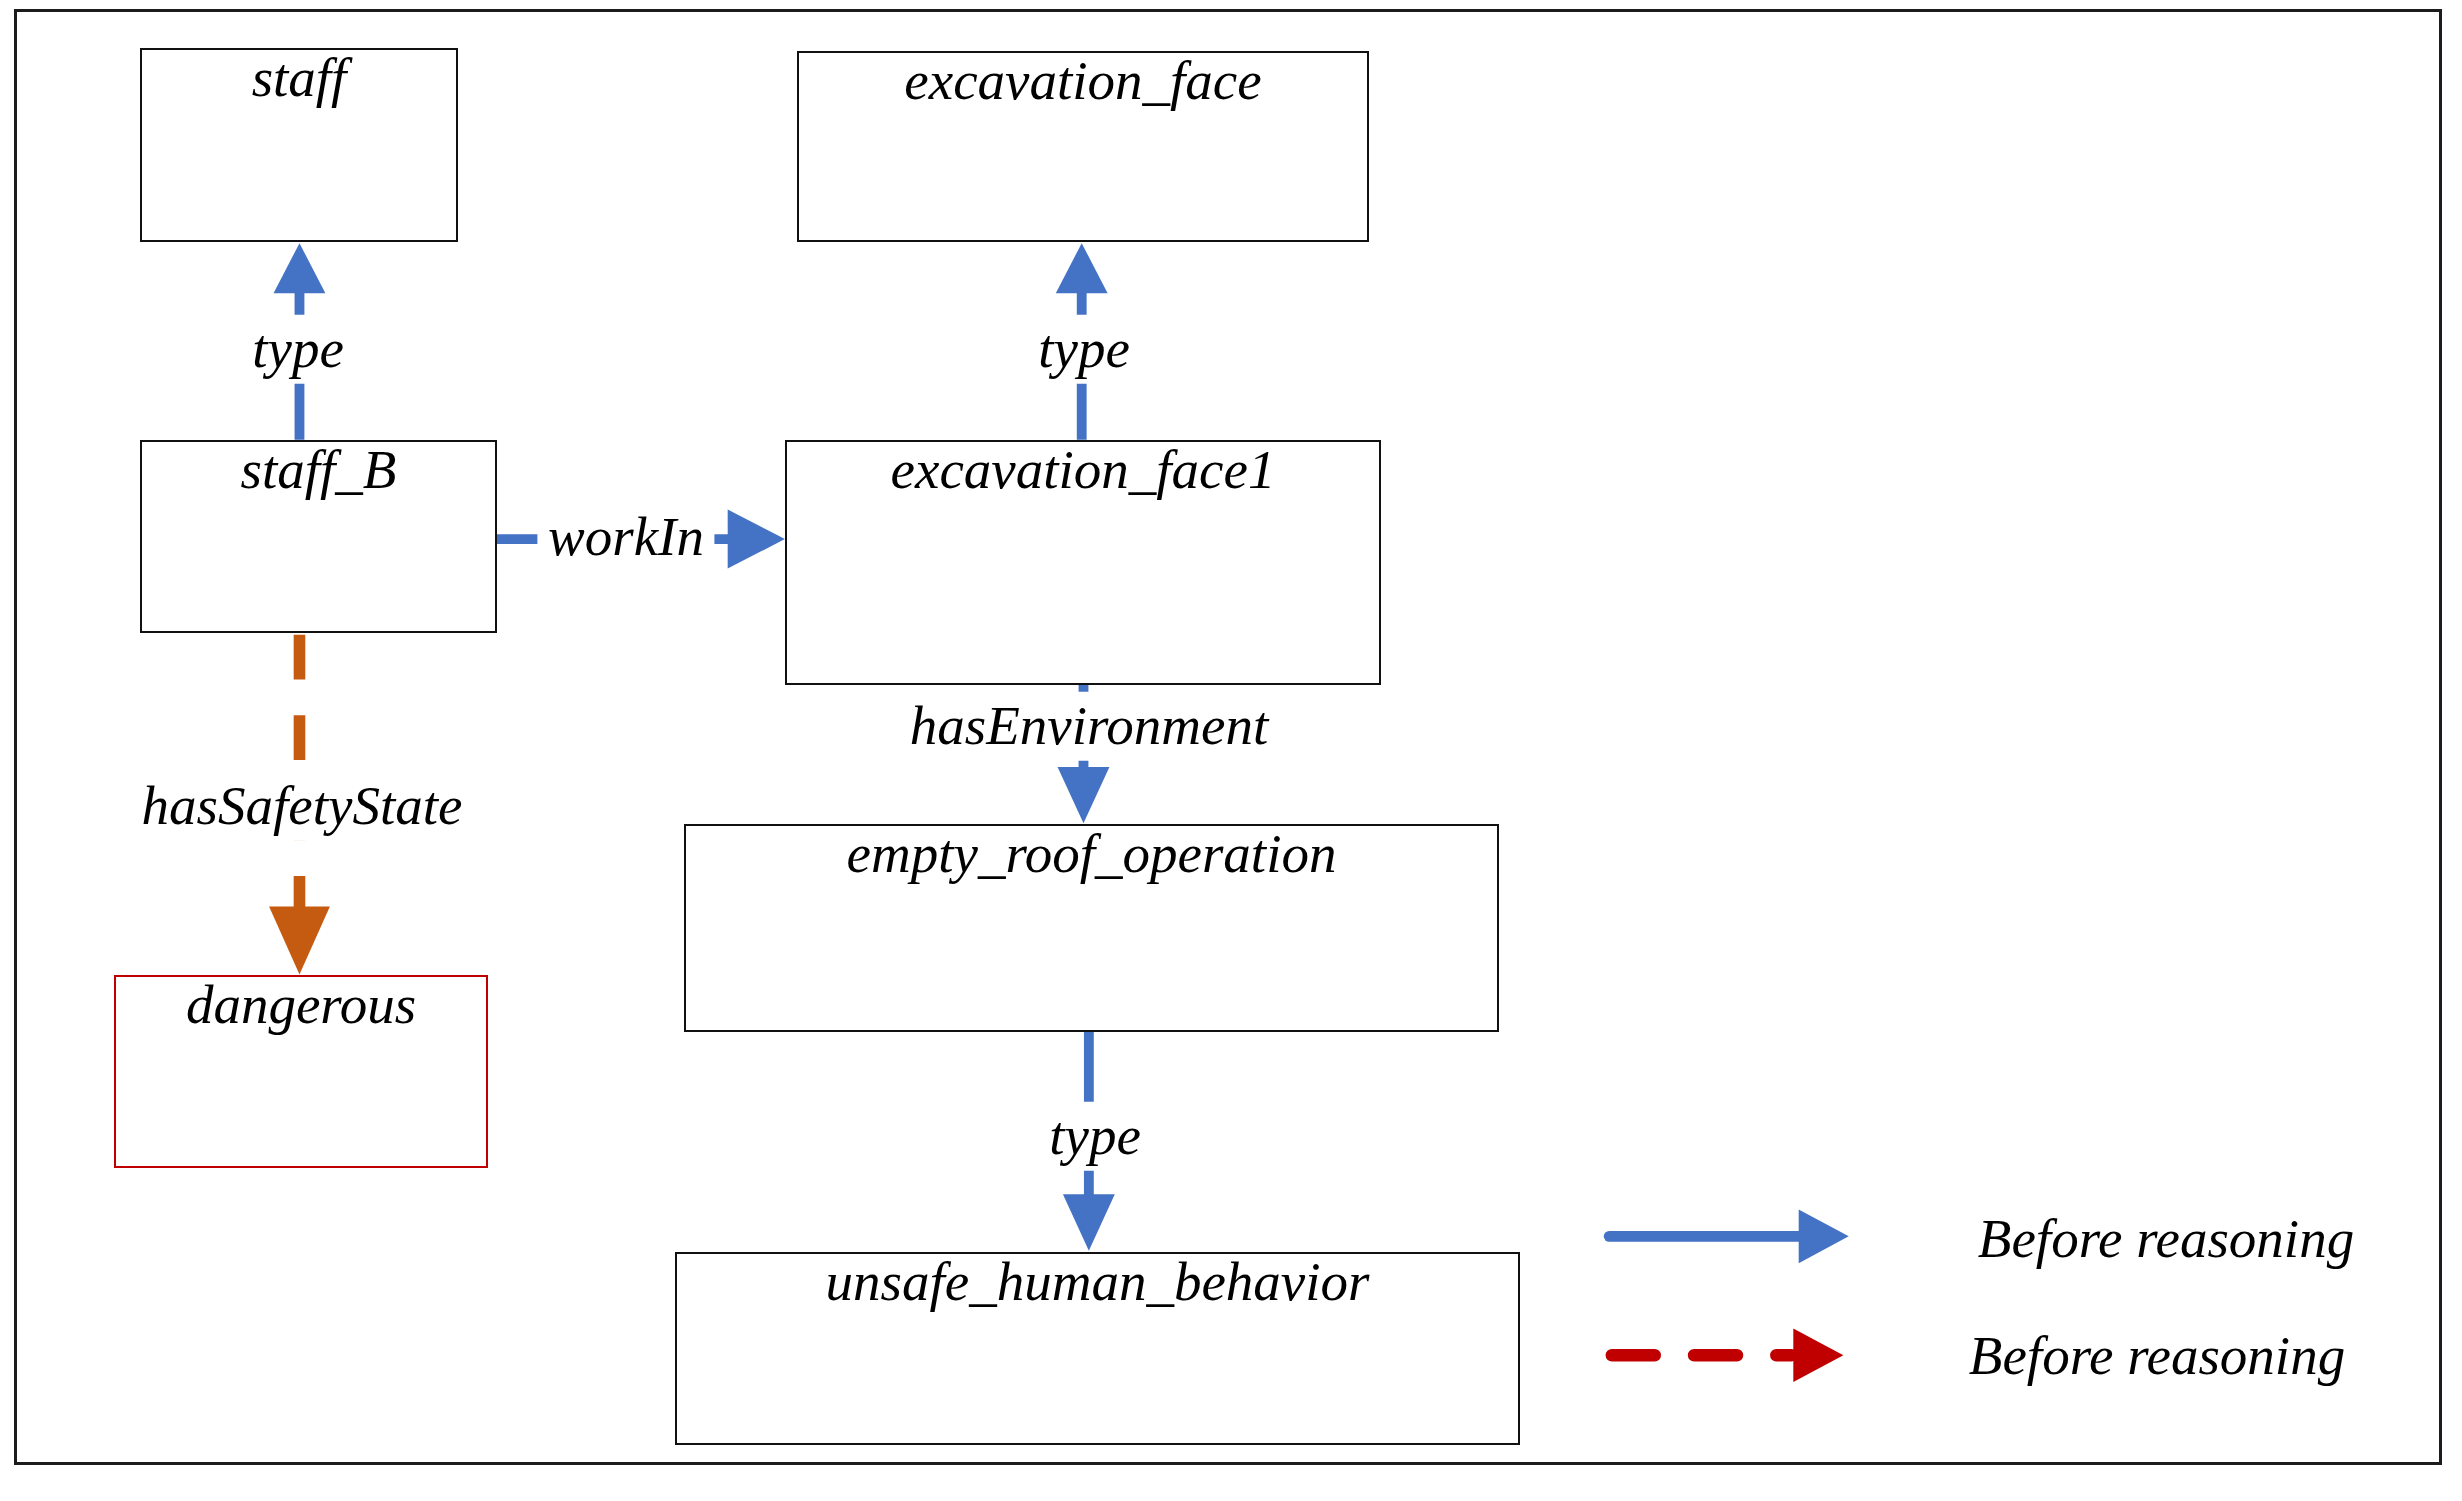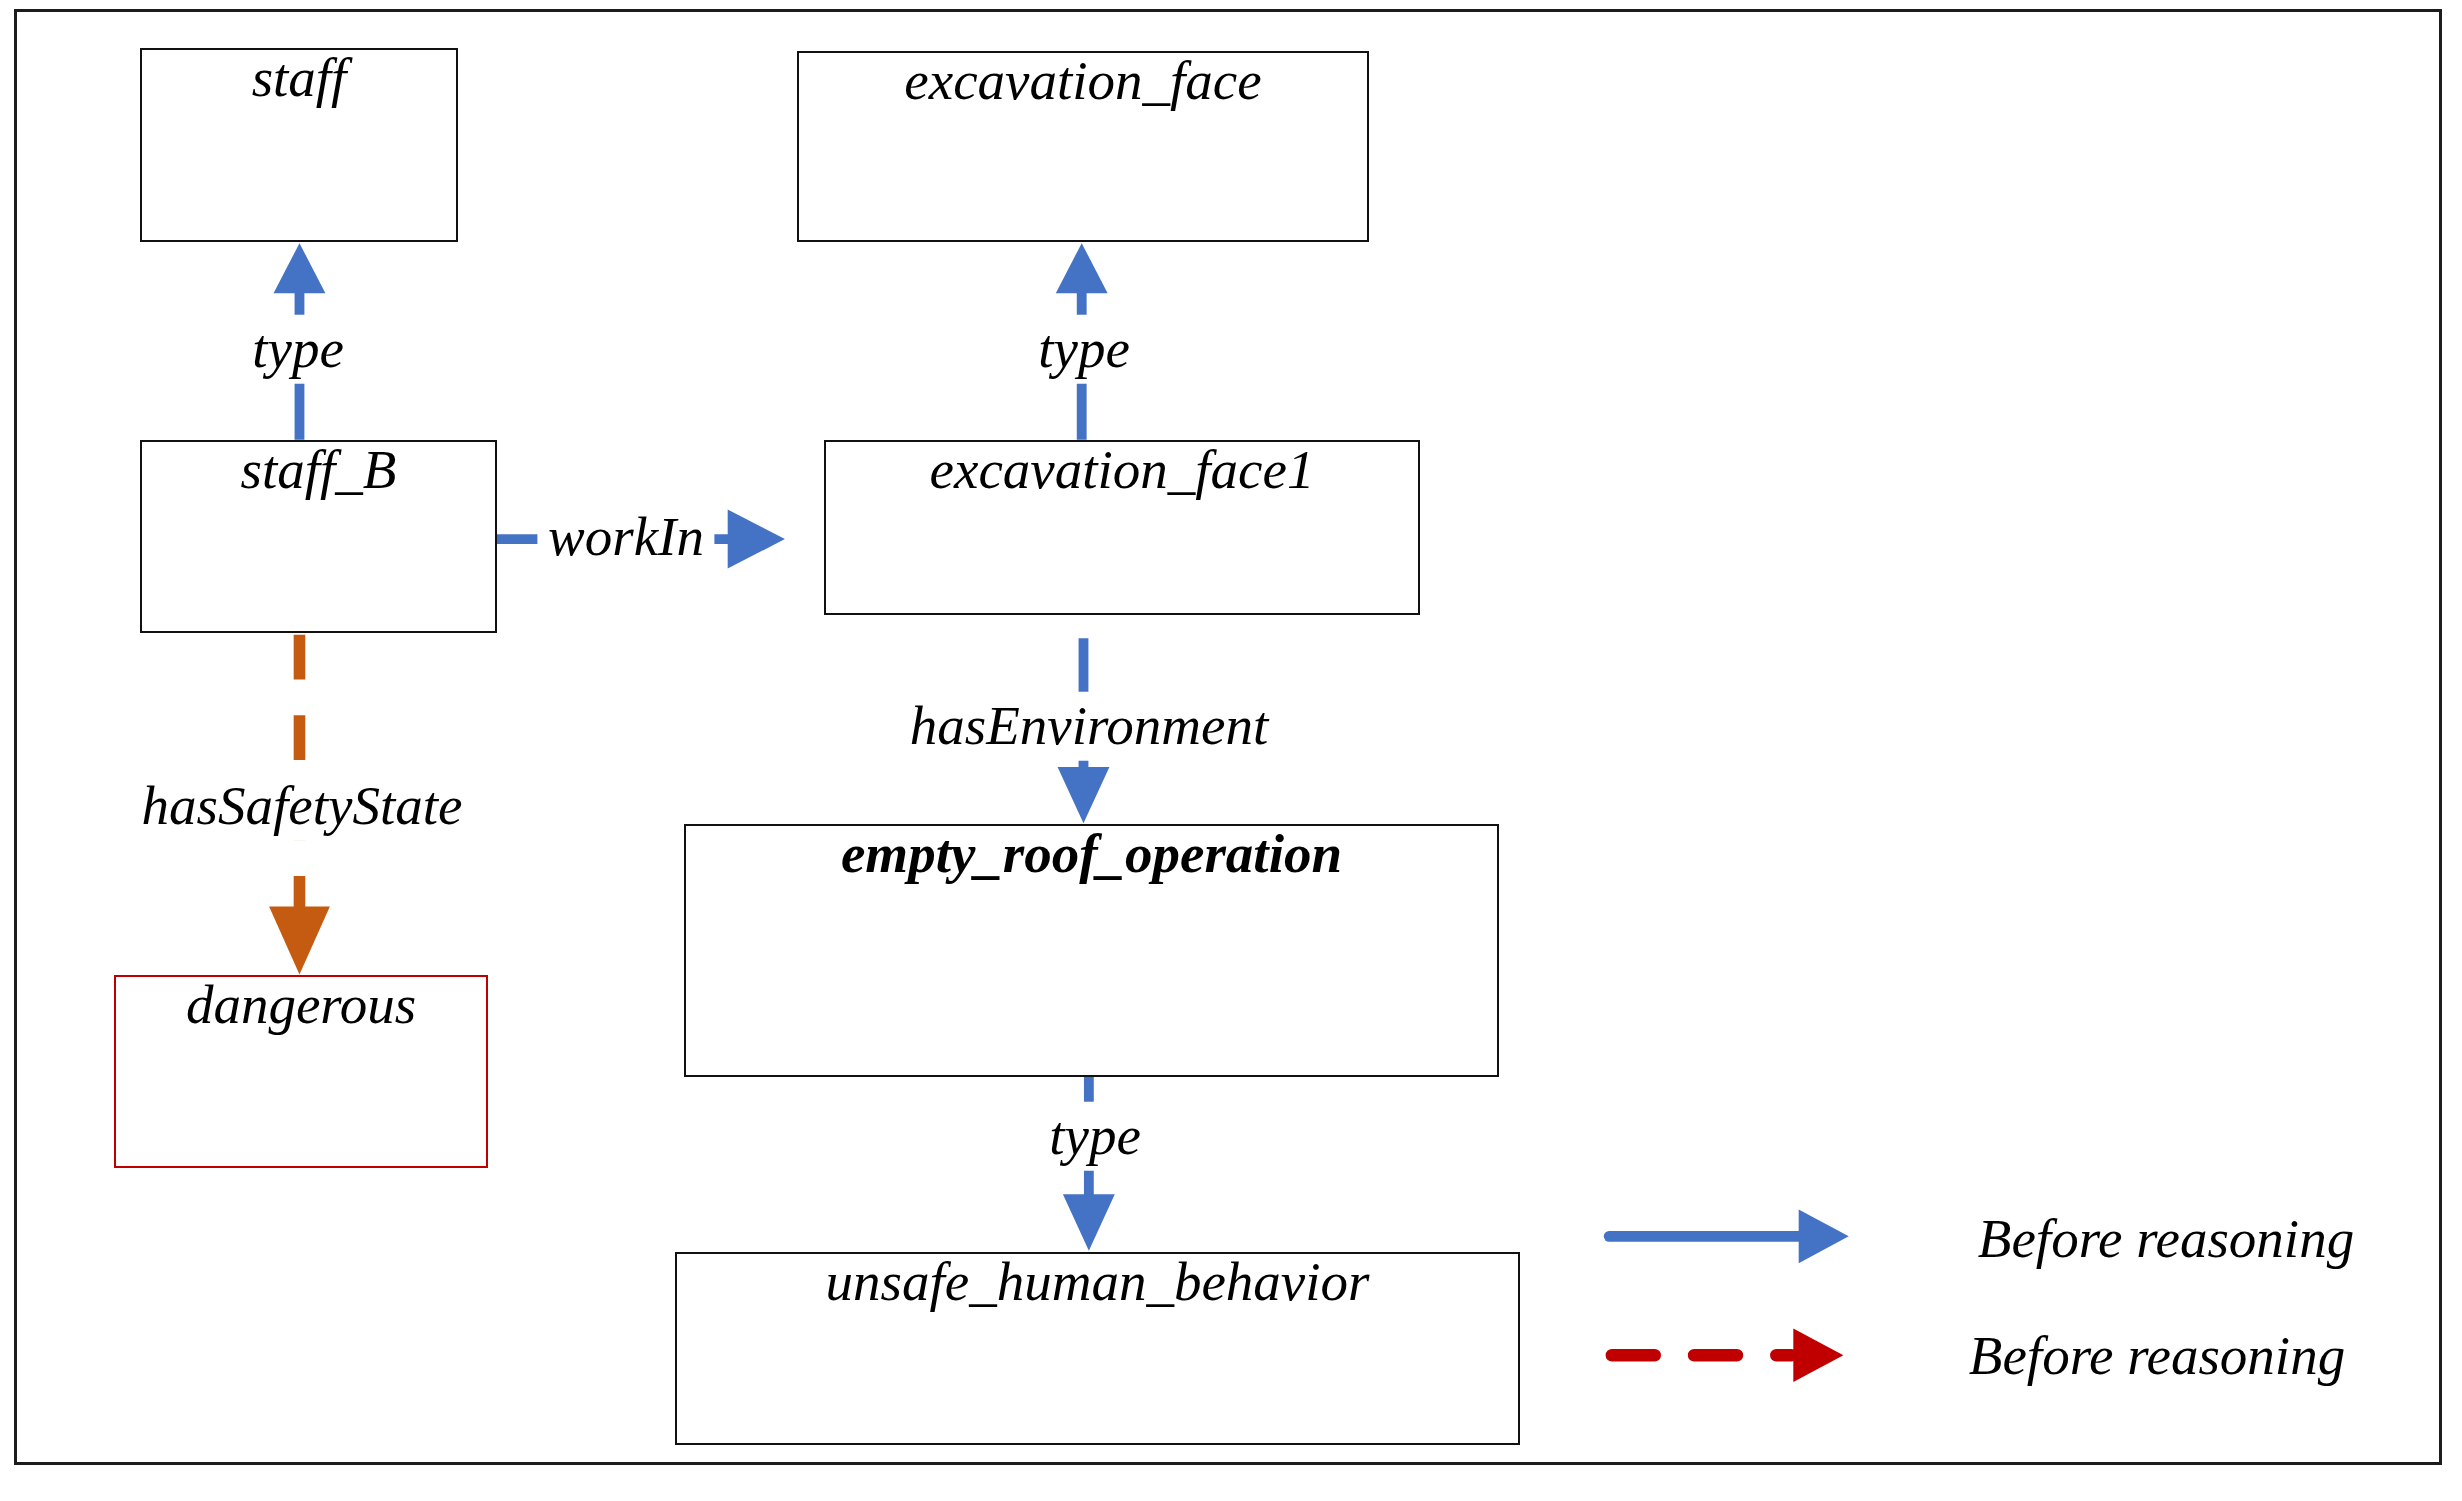--- a/index.html
+++ b/index.html
@@ -112,25 +112,25 @@
   </div>
 
   <div class="node" style="left:797px;top:51px;width:572px;height:191px;">
     <span class="node-label">excavation_face</span>
   </div>
 
   <div class="node" style="left:140px;top:440px;width:357px;height:193px;">
     <span class="node-label">staff_B</span>
   </div>
 
-  <div class="node" style="left:785px;top:440px;width:596px;height:175px;margin-left:39px;">
+  <div class="node" style="left:785px;top:440px;width:596px;height:245px;">
     <span class="node-label">excavation_face1</span>
   </div>
 
-  <div class="node" style="left:684px;top:824px;width:815px;height:253px;font-weight:bold;">
+  <div class="node" style="left:684px;top:824px;width:815px;height:208px;">
     <span class="node-label">empty_roof_operation</span>
   </div>
 
   <div class="node" style="left:675px;top:1252px;width:845px;height:193px;">
     <span class="node-label">unsafe_human_behavior</span>
   </div>
 
   <div class="node node--alert" style="left:114px;top:975px;width:374px;height:193px;">
     <span class="node-label">dangerous</span>
   </div>

